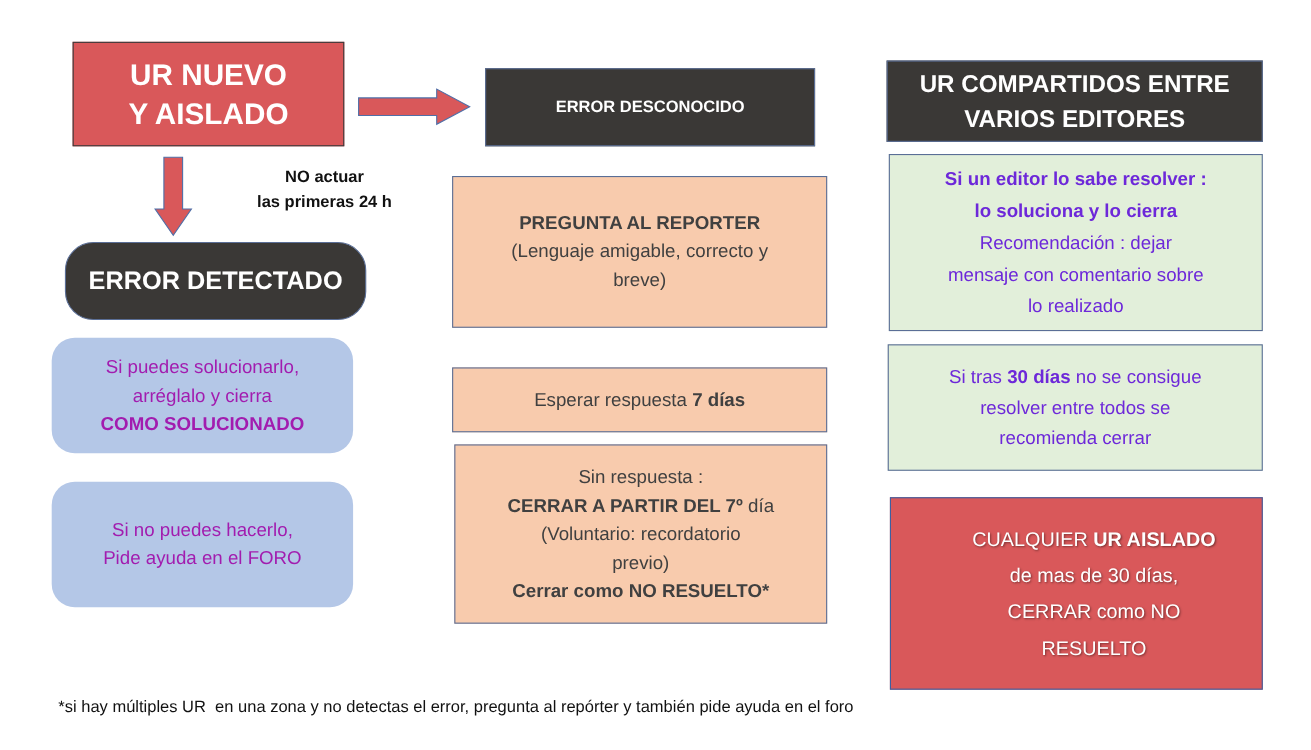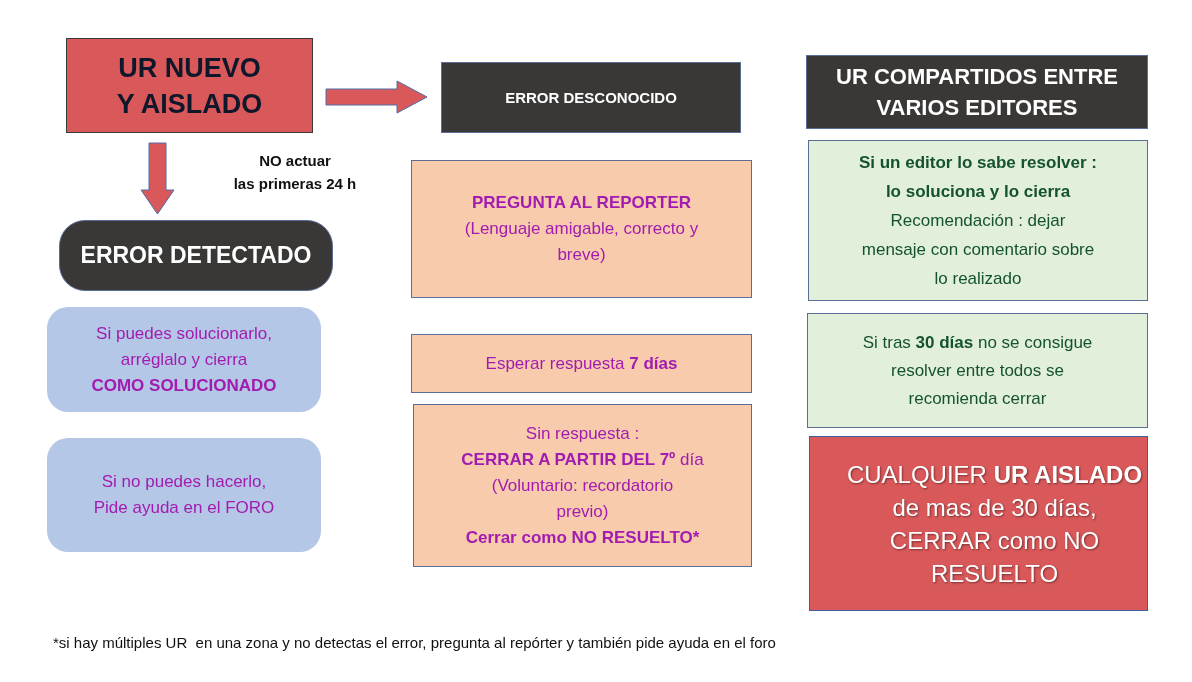--- a/index.html
+++ b/index.html
@@ -1,25 +1,25 @@
 <!DOCTYPE html>
 <html><head>
 <meta charset="utf-8">
 <style>
   html, body { margin:0; padding:0; }
   body { width:1192px; height:682px; background:#ffffff; position:relative; overflow:hidden;
          font-family:"Liberation Sans", "DejaVu Sans", sans-serif; color:#111; }
   .box { position:absolute; box-sizing:border-box; display:flex; flex-direction:column;
          align-items:center; justify-content:center; text-align:center; }
   .dark { background:#3a3836; color:#ffffff; border:1px solid #5a6e96; font-weight:bold; }
-  .red { background:#d9585a; border:1px solid #3a3a3a; font-weight:bold; color:#0f172a; }
+  .red { background:#d9585a; border:1px solid #3a3a3a; font-weight:bold; color:#ffffff; }
   .red2 { background:#d9585a; border:1px solid #3e5fa0; color:#fff; text-shadow:1px 1px 2px rgba(0,0,0,0.45); }
   .blue { background:#b4c7e7; color:#a21caf;border-radius:21px; }
-  .peach { background:#f8cbad; border:1px solid #5a6e96; color:#a21caf; }
-  .green { background:#e2efda; border:1px solid #5a6e96; color:#14532d; }
+  .peach { background:#f8cbad; border:1px solid #5a6e96; color:#404040; }
+  .green { background:#e2efda; border:1px solid #5a6e96; color:#6d28d9; }
   .line { display:block; white-space:nowrap; }
   .b { font-weight:bold; }
   svg { position:absolute; overflow:visible; }
 </style>
 </head>
 <body>
 
 <div class="box red" style="left:66px; top:38px; width:247px; height:95px; font-size:27px; line-height:36px;">
   <span class="line">UR NUEVO</span>
   <span class="line">Y AISLADO</span>
@@ -88,20 +88,20 @@
   <span class="line">mensaje con comentario sobre</span>
   <span class="line">lo realizado</span>
 </div>
 
 <div class="box green" style="left:807px; top:313px; width:341px; height:115px; font-size:17px; line-height:28px;">
   <span class="line"><span>Si tras </span><span class="b">30 días</span><span> no se consigue</span></span>
   <span class="line">resolver entre todos se</span>
   <span class="line">recomienda cerrar</span>
 </div>
 
-<div class="box red2" style="left:809px; top:436px; width:339px; height:175px; font-size:24px; line-height:33px;padding-left:32px;">
+<div class="box red2" style="left:809px; top:452px; width:339px; height:175px; font-size:18px; line-height:33px;padding-left:32px;">
   <span class="line"><span>CUALQUIER </span><span class="b">UR AISLADO</span></span>
   <span class="line">de mas de 30 días,</span>
   <span class="line">CERRAR como NO</span>
   <span class="line">RESUELTO</span>
 </div>
 
 <div style="position:absolute; left:53px; top:634px; font-size:15px; white-space:pre; color:#111;">*si hay múltiples UR  en una zona y no detectas el error, pregunta al repórter y también pide ayuda en el foro</div>
 
 </body></html>

